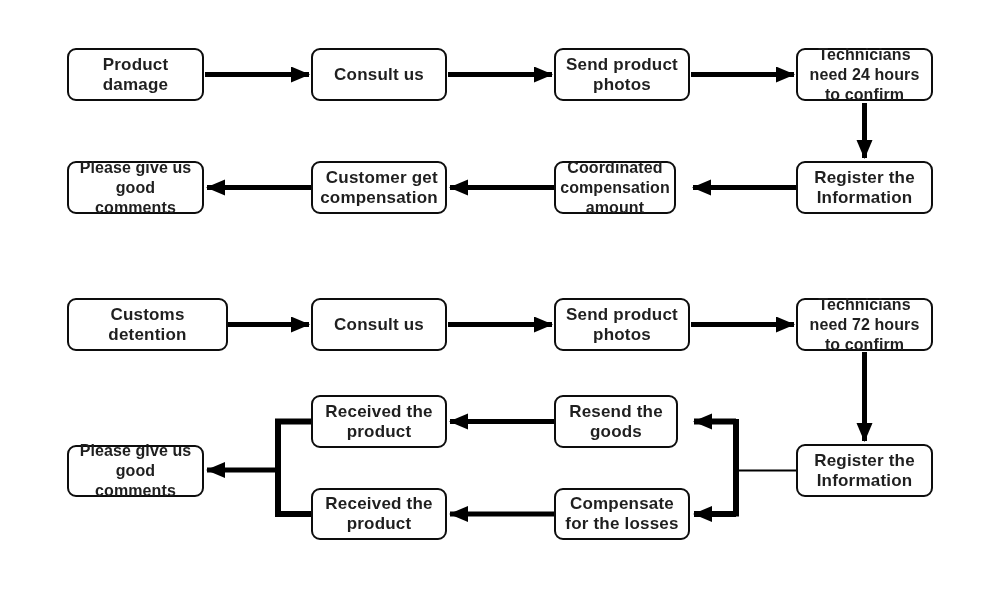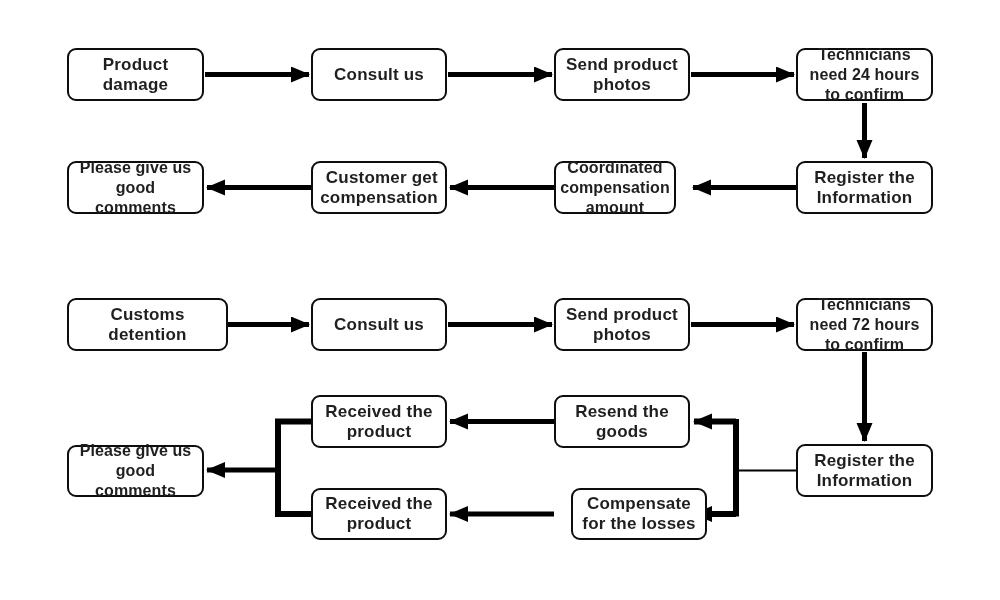--- a/index.html
+++ b/index.html
@@ -109,26 +109,26 @@
 detention</div>
   <div class="node" style="left:311px; top:298px; width:136px; height:53px;">Consult us</div>
   <div class="node" style="left:554px; top:298px; width:136px; height:53px;">Send product
 photos</div>
   <div class="node small" style="left:796px; top:298px; width:137px; height:53px;">Technicians
 need 72 hours
 to confirm</div>
 
   <div class="node" style="left:311px; top:395px; width:136px; height:53px;">Received the
 product</div>
-  <div class="node" style="left:554px; top:395px; width:136px; height:53px;text-align:center;">Resend the
+  <div class="node" style="left:554px; top:395px; width:124px; height:53px;text-align:center;">Resend the
 goods</div>
 
   <div class="node small" style="left:67px;  top:445px; width:137px; height:52px;">Please give us
 good
 comments</div>
   <div class="node" style="left:311px; top:488px; width:136px; height:52px;">Received the
 product</div>
-  <div class="node" style="left:554px; top:488px; width:136px; height:52px;margin-left:17px;">Compensate
+  <div class="node" style="left:554px; top:488px; width:136px; height:52px;">Compensate
 for the losses</div>
   <div class="node" style="left:796px; top:444px; width:137px; height:53px;">Register the
 Information</div>
 
 </div>
 
 </body></html>

